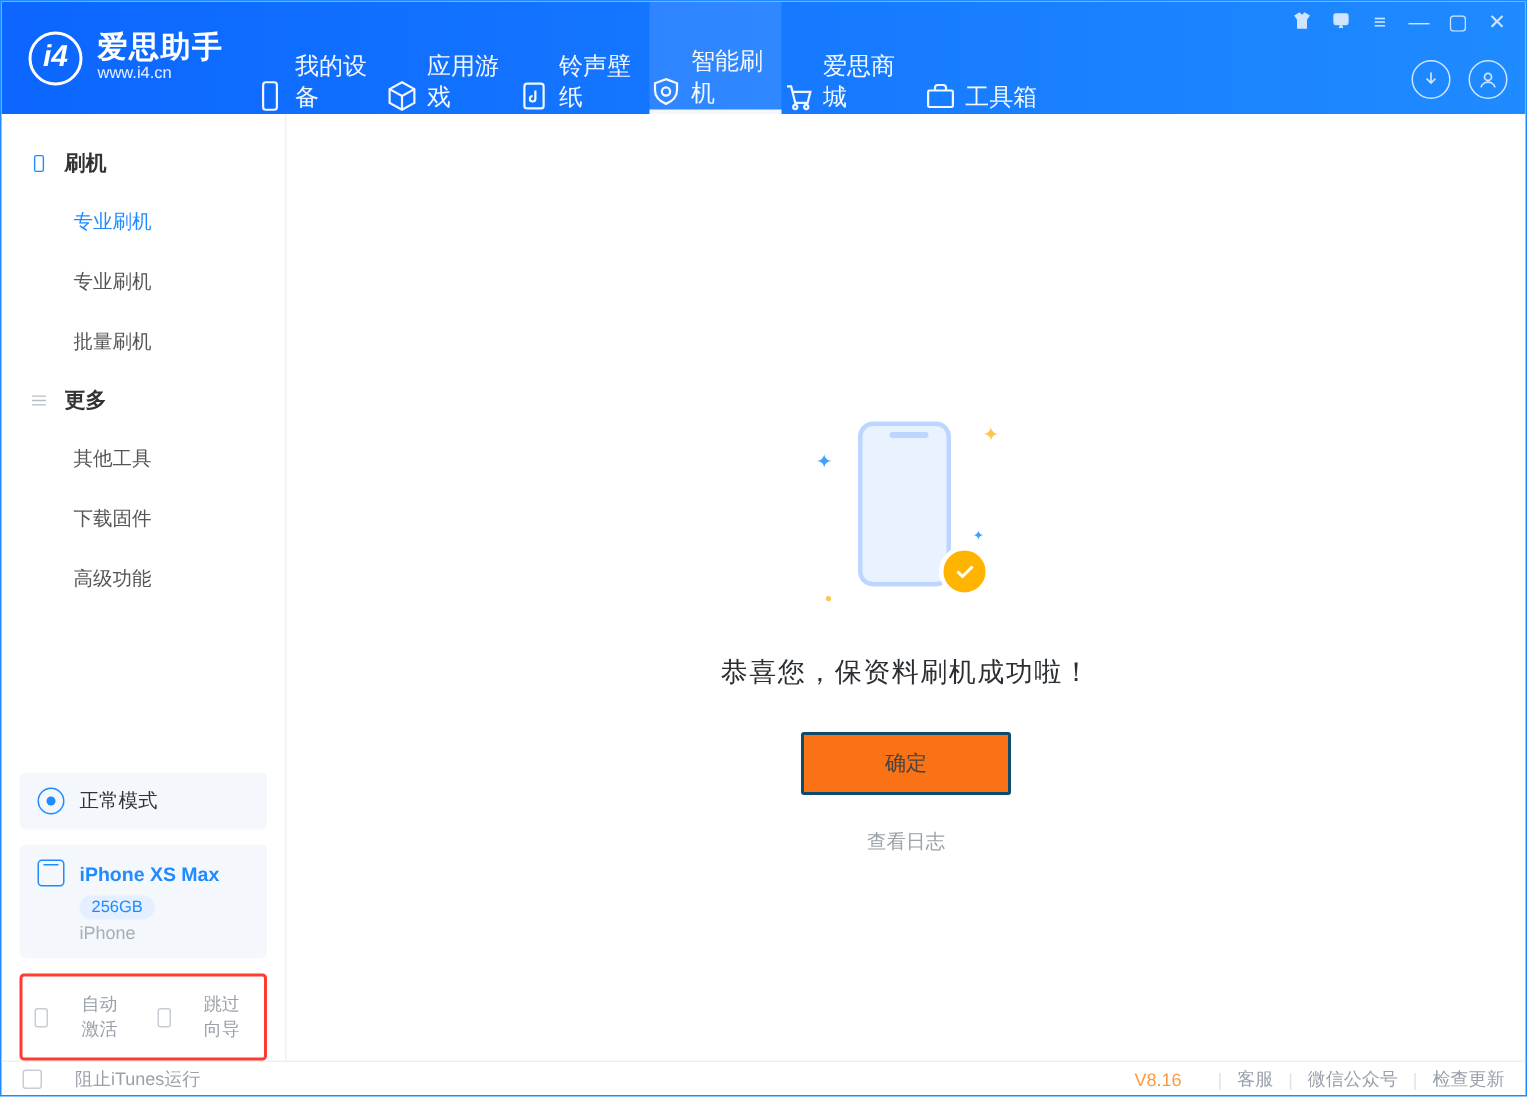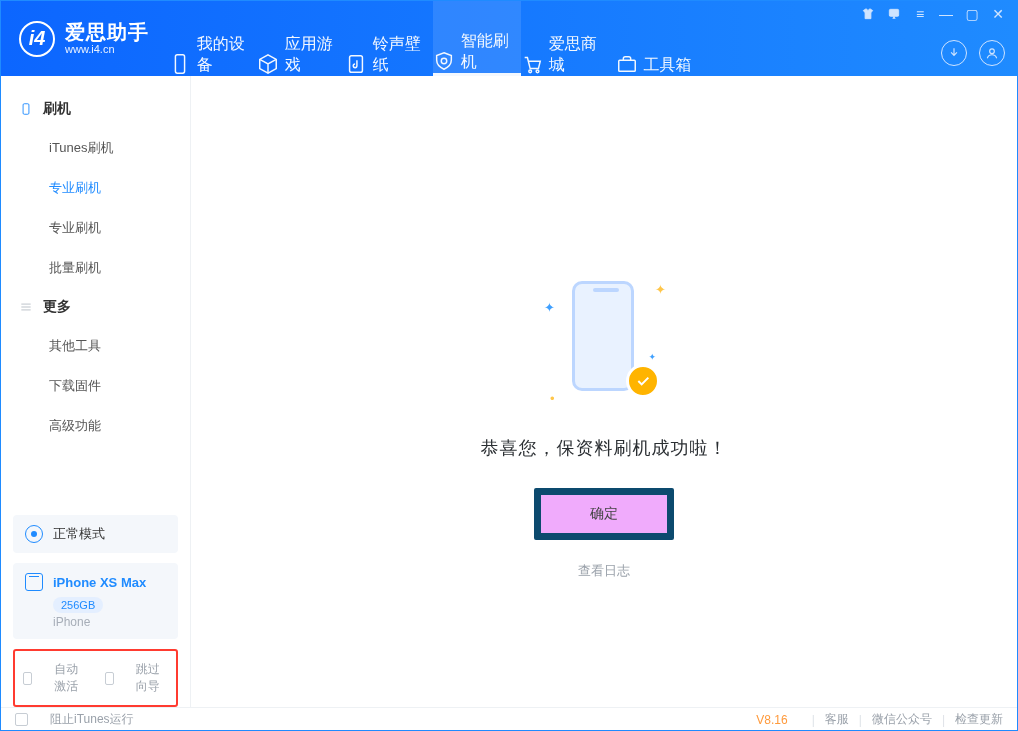--- a/index.html
+++ b/index.html
@@ -57,21 +57,21 @@
   .phone { position: absolute; left: 28px; top: 5px; width: 62px; height: 110px; border: 3px solid #bcd6ff; border-radius: 10px; background: #e9f2ff; }
   .phone::before { content: ""; position: absolute; left: 18px; top: 4px; width: 26px; height: 4px; border-radius: 3px; background: #bcd6ff; }
   .check-badge { position: absolute; right: 4px; bottom: 8px; width: 34px; height: 34px; background: #ffb400; border: 3px solid #fff; border-radius: 50%; display: flex; align-items: center; justify-content: center; }
   .check-badge svg { width: 16px; height: 16px; stroke: #fff; stroke-width: 3; fill: none; }
   .sparkle { position: absolute; font-size: 13px; }
   .sp1 { left: 0; top: 24px; color: #3fa0ff; }
   .sp2 { right: -2px; top: 6px; color: #ffc64a; }
   .sp3 { left: 6px; bottom: 0; color: #ffc64a; }
   .sp4 { right: 8px; bottom: 44px; color: #3fa0ff; font-size: 9px; }
   .success-text { font-size: 18px; letter-spacing: 1px; color: #2b2f33; margin-bottom: 28px; }
-  .ok-btn { min-width: 140px; padding: 10px 40px; border: 7px solid #0c4a6e; background: #f0abfc; font-size: 14px; color: #444; cursor: pointer; border-radius: 2px; }
+  .ok-btn { min-width: 140px; padding: 10px 40px; border: 2px solid #0c4a6e; background: #f97316; font-size: 14px; color: #444; cursor: pointer; border-radius: 2px; }
   .log-link { margin-top: 22px; font-size: 13px; color: #9aa1aa; cursor: pointer; }
 
   
   .footer { height: 24px; border-top: 1px solid #eef1f4; display: flex; align-items: center; padding: 0 14px; font-size: 12px; color: #9aa1aa; }
   .footer .chk { color: #9aa1aa; }
   .footer-spacer { flex: 1; }
   .footer .ver { color: #ff9a3c; margin-right: 14px; text-align: right; }
   .footer .flink { color: #9aa1aa; cursor: pointer; }
   .footer .sep { margin: 0 10px; color: #dfe3e8; }
 </style>
@@ -177,21 +177,20 @@
 </div>
 
 <div class="body">
   <div class="sidebar">
     <div class="side-section-title">
       <svg viewBox="0 0 24 24">
           <rect x="7" y="3" width="10" height="18" rx="2"></rect>
         </svg>
       <span>刷机</span>
     </div>
-    <div class="side-item">iTunes刷机</div>
     <div class="side-item active">专业刷机</div>
     <div class="side-item">专业刷机</div>
     <div class="side-item">批量刷机</div>
 
     <div class="side-section-title more">
       <svg viewBox="0 0 24 24">
           <path d="M4 7h16M4 12h16M4 17h16"></path>
         </svg>
       <span>更多</span>
     </div>

